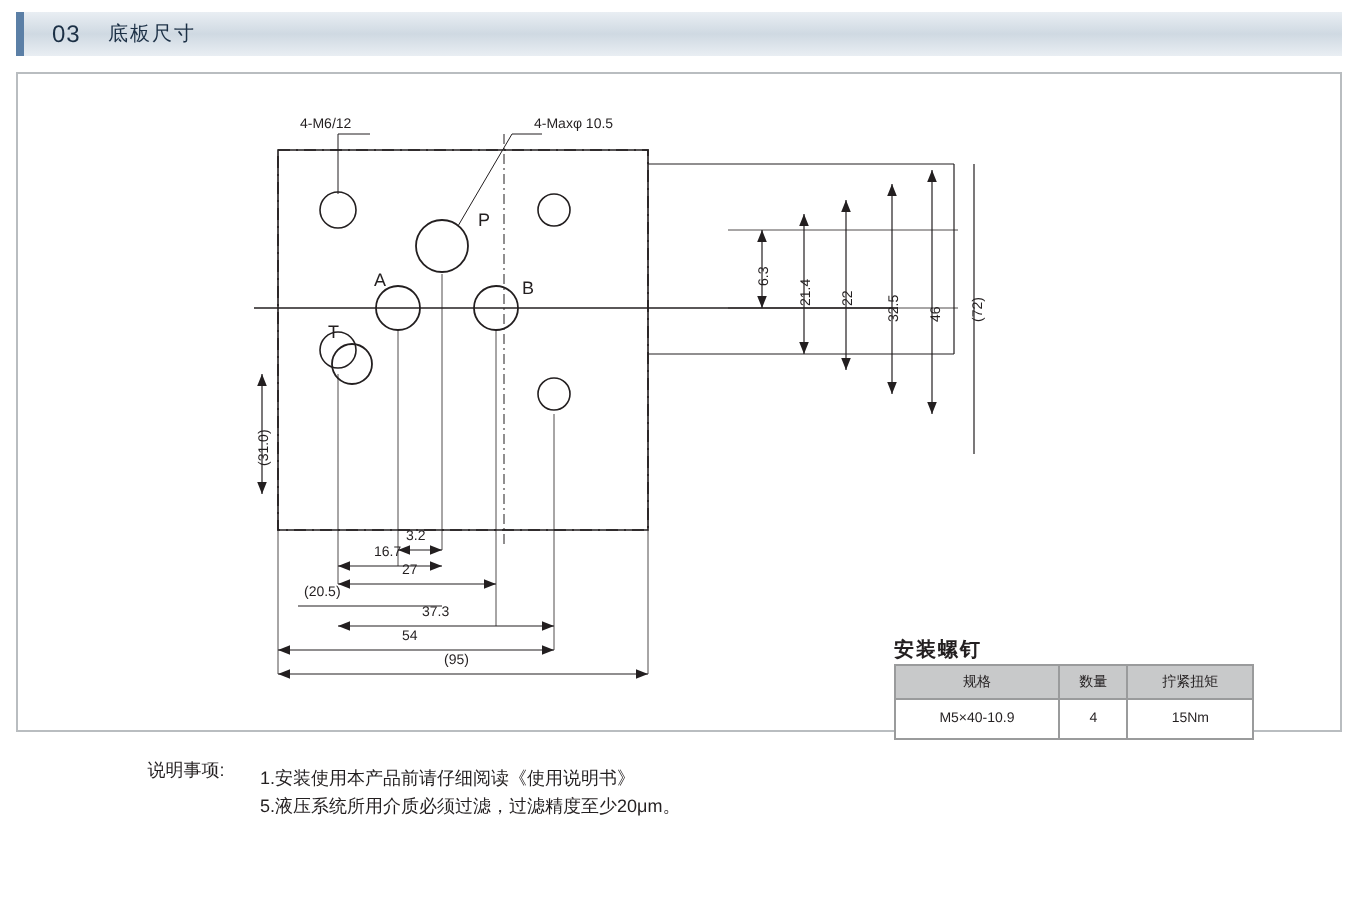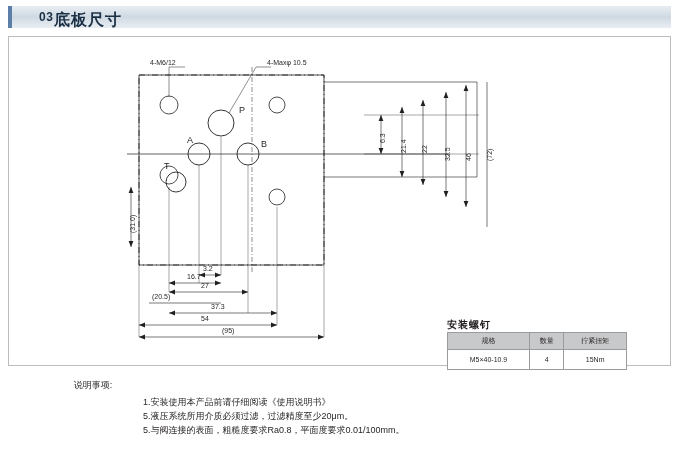--- a/index.html
+++ b/index.html
@@ -22,33 +22,33 @@
     left: 8px;
     top: 6px;
     width: 663px;
     height: 22px;
     background: linear-gradient(to bottom, #e9eef3 0%, #cfd9e2 50%, #e9eef3 100%);
     border-left: 4px solid #5b7fa6;
     box-sizing: border-box;
   }
   #header-bar .hdr-num {
     position: absolute;
-    left: 27px;
+    left: 14px;
     top: 4px;
     font-size: 12px;
-    font-weight: bold;
+    font-weight: normal;
     color: #1b2f45;
     letter-spacing: 0.5px;
   }
   #header-bar .hdr-title {
     position: absolute;
     left: 42px;
     top: 4px;
-    font-size: 16px;
-    font-weight: bold;
+    font-size: 10px;
+    font-weight: normal;
     color: #1b2f45;
     letter-spacing: 1px;
   }
 
   
   #drawing-frame {
     position: absolute;
     left: 8px;
     top: 36px;
     width: 663px;
@@ -127,21 +127,21 @@
   }
   #notes .notes-label {
     position: absolute;
     left: 0;
     top: 0;
     width: 66px;
     text-align: center;
   }
   #notes ol {
     list-style: none;
-    margin: 17px;
+    margin: 4px;
     padding: 0 0 0 66px;
   }
   #notes li {
     white-space: nowrap;
   }
 </style>
 </head>
 <body>
 
 <div id="header-bar">
@@ -296,15 +296,14 @@
     </table>
   </div>
 
 </div>
 
 <div id="notes">
   <div class="notes-label">说明事项:</div>
   <ol>
     <li>1.安装使用本产品前请仔细阅读《使用说明书》</li>
     <li>5.液压系统所用介质必须过滤，过滤精度至少20μm。</li>
-    <li>5.与阀连接的表面，粗糙度要求Ra0.8，平面度要求0.01/100mm。</li>
   </ol>
 </div>
 
 </body></html>

